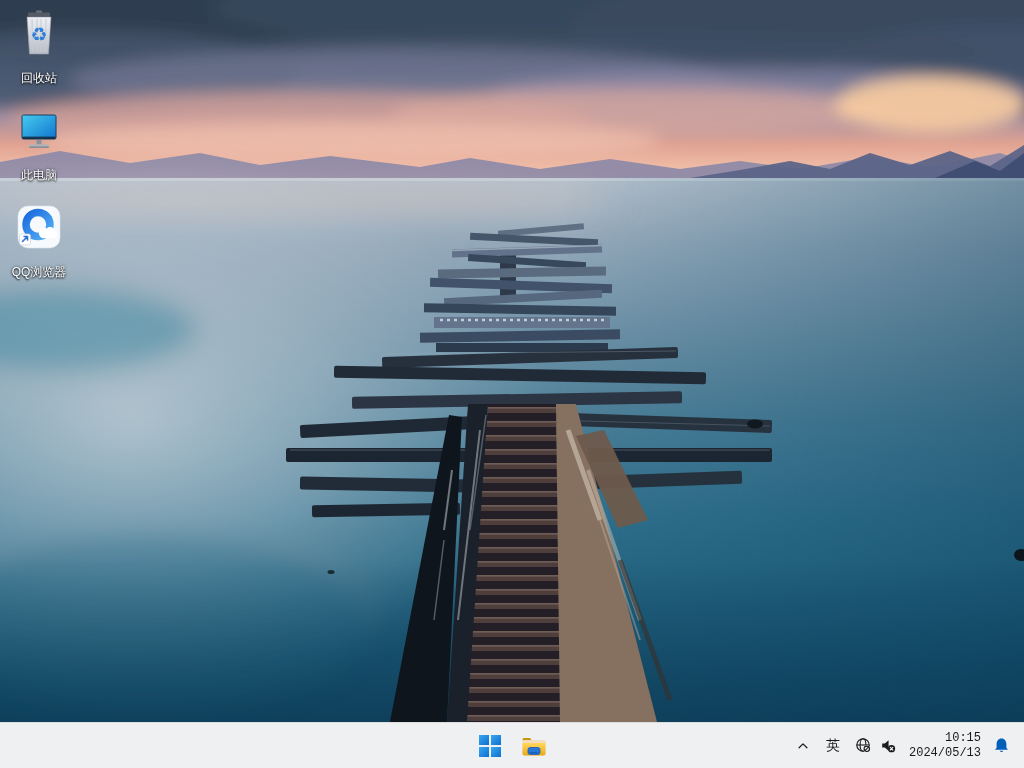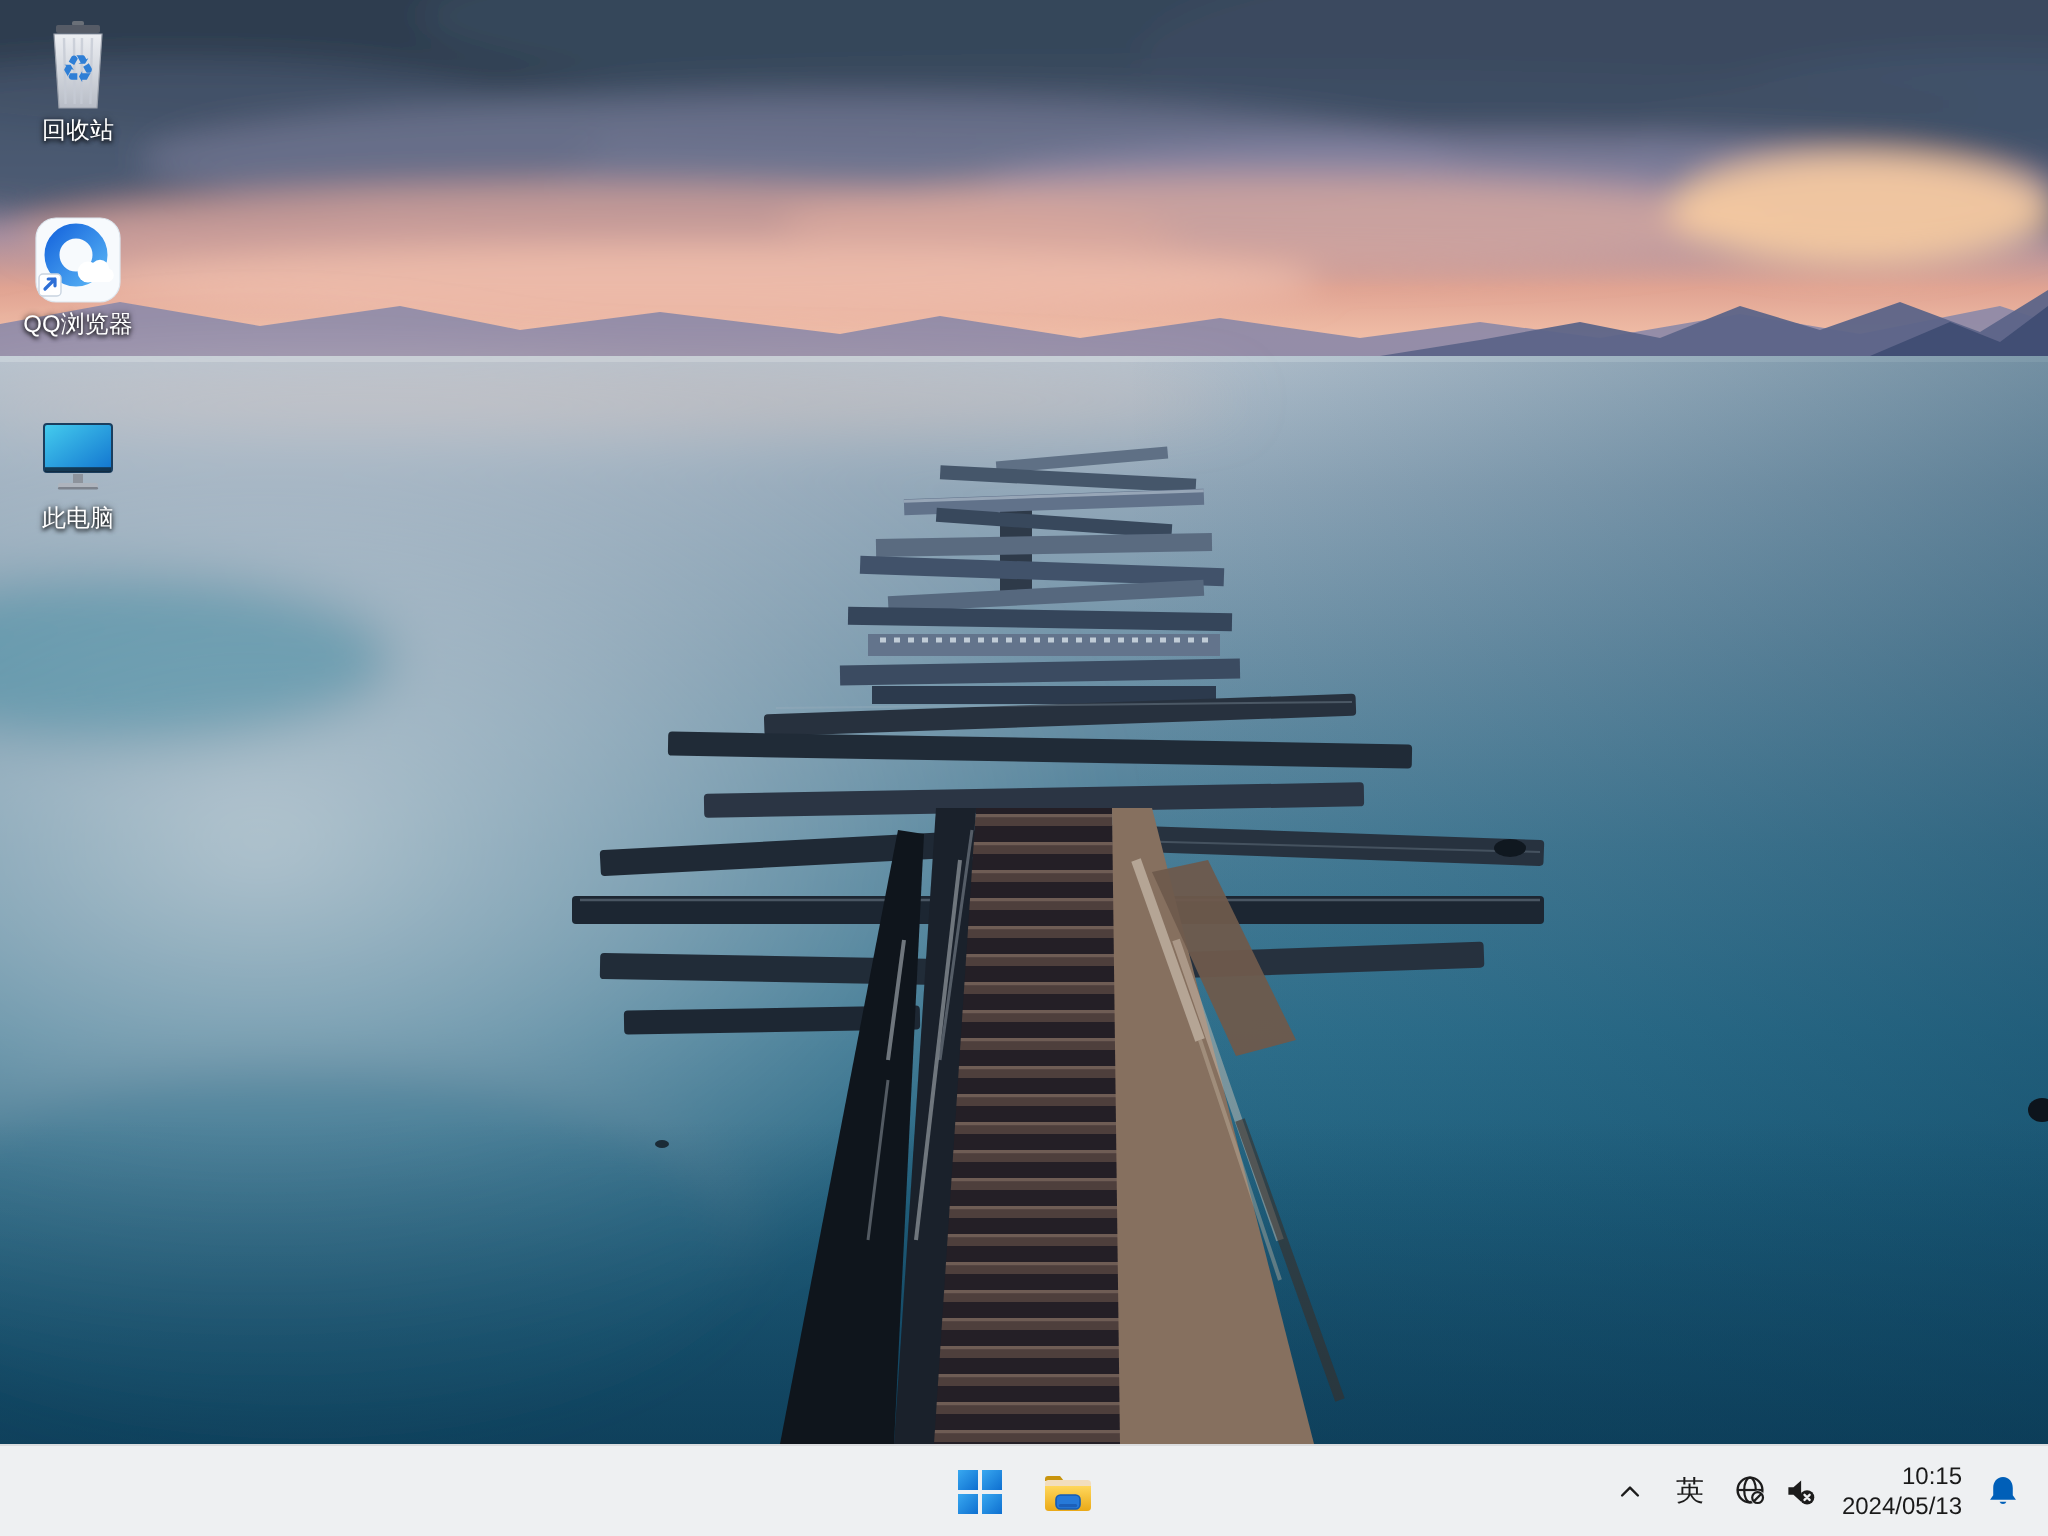--- a/index.html
+++ b/index.html
@@ -3,31 +3,31 @@
 <meta charset="utf-8">
 <style>
   html,body{margin:0;padding:0;}
   body{width:1024px;height:768px;overflow:hidden;font-family:"Liberation Sans","DejaVu Sans",sans-serif;}
   .screen{position:relative;width:1024px;height:768px;background:#16506e;}
   .desktop{position:absolute;top:0;left:0;width:1024px;height:722px;overflow:hidden;}
   .wallpaper{position:absolute;top:0;left:0;width:1024px;height:722px;display:block;}
   .desktop-icons{position:absolute;top:0;left:1px;display:flex;flex-direction:column;}
   .dicon{width:76px;height:97px;box-sizing:border-box;padding-top:9px;display:flex;flex-direction:column;align-items:center;cursor:default;}
   .dicon-img{width:48px;height:48px;display:flex;align-items:center;justify-content:center;}
-  .dicon-label{margin-top:2px;font-size:12px;line-height:13px;color:#ffffff;text-align:center;white-space:nowrap;
+  .dicon-label{margin-top:15px;font-size:12px;line-height:13px;color:#ffffff;text-align:center;white-space:nowrap;
     text-shadow:0 1px 2px rgba(0,0,0,.95),0 0 3px rgba(0,0,0,.7);}
   
   .taskbar{position:absolute;bottom:0;left:0;width:1024px;height:46px;background:#eef0f2;
     border-top:1px solid rgba(0,0,0,.08);box-sizing:border-box;}
   .tb-center{position:absolute;left:50%;top:0;height:100%;transform:translateX(-50%);display:flex;align-items:center;gap:4px;}
   .tb-btn{width:40px;height:40px;border:none;background:transparent;border-radius:6px;padding:0;
     display:flex;align-items:center;justify-content:center;cursor:pointer;}
   .tray{position:absolute;right:0;top:0;height:100%;display:flex;align-items:center;padding-right:8px;}
   .tray-btn{height:40px;border:none;background:transparent;border-radius:6px;padding:0;margin:0;
-    display:flex;align-items:center;justify-content:center;color:#1b1b1b;cursor:pointer;}
+    display:flex;align-items:center;justify-content:center;color:#1b1b1b;cursor:pointer;font-family:Liberation Mono, monospace;}
   .w30{width:30px;}
   .lang{font-size:14px;font-family:"Liberation Sans","DejaVu Sans",sans-serif;}
   .netvol{width:56px;gap:7px;}
   .clock{display:flex;flex-direction:column;align-items:flex-end;justify-content:center;
     font-size:12px;line-height:15px;color:#1a1a1a;padding:0 5px;}
 </style>
 </head>
 <body>
 
 <div class="screen">
@@ -184,59 +184,59 @@
             <text x="24" y="32" font-size="19" text-anchor="middle" fill="#2f7fd6" font-family="'DejaVu Sans',sans-serif">♻</text>
           </svg>
         </span>
         <span class="dicon-label">回收站</span>
       </div>
 
       <div class="dicon">
         <span class="dicon-img">
           <svg width="48" height="48" viewBox="0 0 48 48">
             <defs>
+              <linearGradient id="scrG" x1="0" y1="0" x2="1" y2="1">
+                <stop offset="0" stop-color="#45cdee"></stop>
+                  <stop offset="1" stop-color="#1173cf"></stop>
+              </linearGradient>
+            </defs>
+            <rect x="7" y="9" width="34" height="24" rx="1.5" fill="url(#scrG)" stroke="#1b3e5e" stroke-width="1"></rect>
+            <rect x="7.5" y="30.6" width="33" height="2.4" fill="#10293d" opacity="0.85"></rect>
+            <rect x="21.5" y="34" width="5" height="4.5" fill="#8d939c"></rect>
+            <rect x="14" y="38.5" width="20" height="3" rx="1" fill="#aeb4bd"></rect>
+            <rect x="14" y="40.5" width="20" height="1.2" rx="0.6" fill="#7c828c"></rect>
+          </svg>
+        </span>
+        <span class="dicon-label">此电脑</span>
+      </div>
+
+      <div class="dicon">
+        <span class="dicon-img">
+          <svg width="48" height="48" viewBox="0 0 48 48">
+            <defs>
               <linearGradient id="qG" x1="0" y1="0" x2="1" y2="1">
                 <stop offset="0" stop-color="#1a6ade"></stop>
                   <stop offset="1" stop-color="#55b0f4"></stop>
               </linearGradient>
             </defs>
             <rect x="3" y="3" width="42" height="42" rx="10" fill="#f7fafd" stroke="#dde6ee" stroke-width="0.6"></rect>
             <circle cx="23" cy="21.5" r="12" fill="none" stroke="url(#qG)" stroke-width="7.5"></circle>
             <g fill="#ffffff">
               <circle cx="29" cy="30" r="5.2"></circle>
               <circle cx="35" cy="28.5" r="4.6"></circle>
               <circle cx="38.5" cy="31.5" r="3.4"></circle>
               <rect x="25.5" y="29.5" width="16" height="5.5" rx="2.7"></rect>
             </g>
             <rect x="4.5" y="31" width="11" height="11" rx="2" fill="#ffffff" stroke="#c9d4e0" stroke-width="0.7"></rect>
             <path d="M7.5 38.5 L12.5 33.5 M9.1 33.5 h3.4 v3.4" stroke="#2e6fd6" stroke-width="1.6" fill="none" stroke-linecap="round" stroke-linejoin="round"></path>
           </svg>
         </span>
         <span class="dicon-label">QQ浏览器</span>
       </div>
 
-      <div class="dicon">
-        <span class="dicon-img">
-          <svg width="48" height="48" viewBox="0 0 48 48">
-            <defs>
-              <linearGradient id="scrG" x1="0" y1="0" x2="1" y2="1">
-                <stop offset="0" stop-color="#45cdee"></stop>
-                  <stop offset="1" stop-color="#1173cf"></stop>
-              </linearGradient>
-            </defs>
-            <rect x="7" y="9" width="34" height="24" rx="1.5" fill="url(#scrG)" stroke="#1b3e5e" stroke-width="1"></rect>
-            <rect x="7.5" y="30.6" width="33" height="2.4" fill="#10293d" opacity="0.85"></rect>
-            <rect x="21.5" y="34" width="5" height="4.5" fill="#8d939c"></rect>
-            <rect x="14" y="38.5" width="20" height="3" rx="1" fill="#aeb4bd"></rect>
-            <rect x="14" y="40.5" width="20" height="1.2" rx="0.6" fill="#7c828c"></rect>
-          </svg>
-        </span>
-        <span class="dicon-label">此电脑</span>
-      </div>
-
 
     </div>
   </div>
 
   <div class="taskbar">
 
     <div class="tb-center">
       <button class="tb-btn">
         <svg width="24" height="24" viewBox="0 0 24 24">
           <defs>

